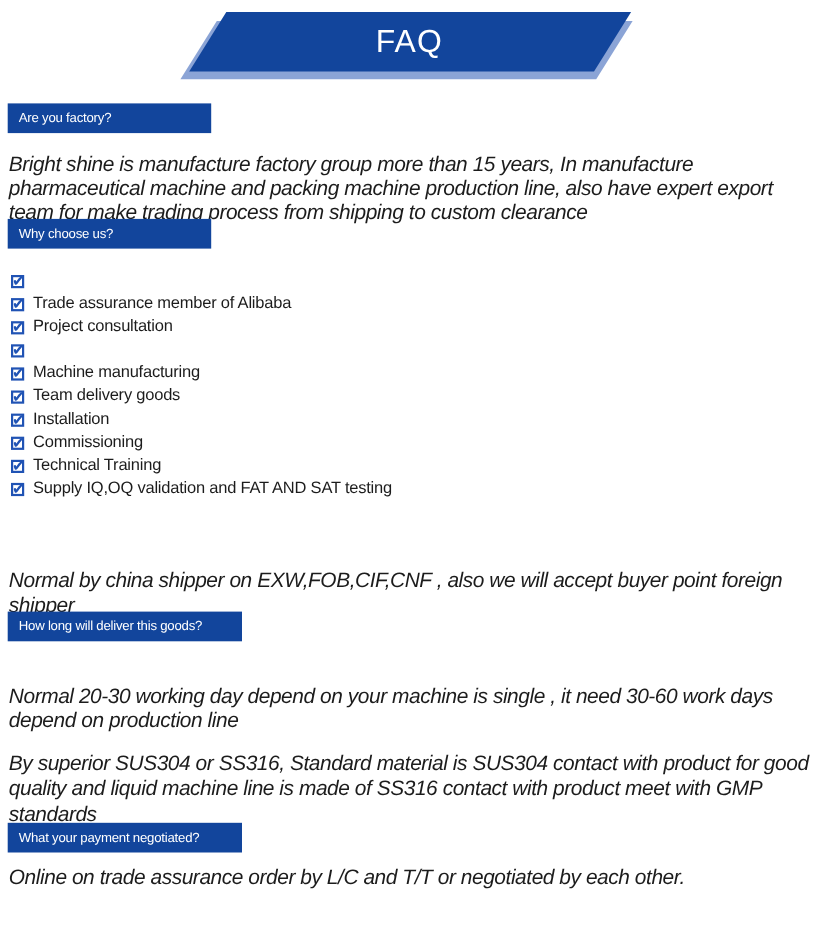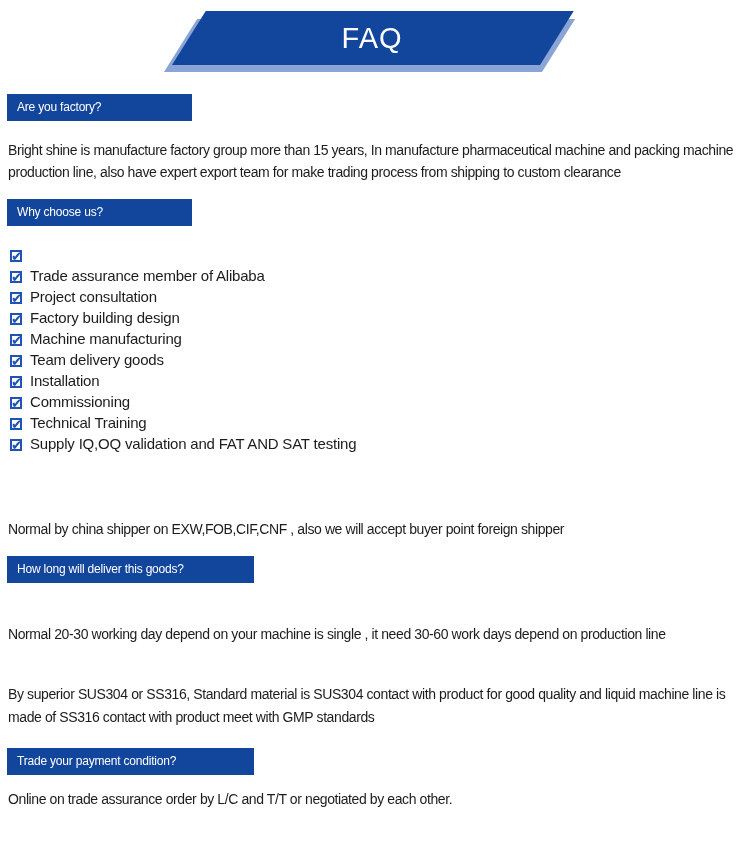--- a/index.html
+++ b/index.html
@@ -34,26 +34,27 @@
     color:#fff;font-size:29px;letter-spacing:1px;
   }
   
   .qbar{
     position:absolute;left:7px;height:27px;line-height:27px;
     background:var(--primary);color:#fff;
     font-size:12px;letter-spacing:-0.2px;
     padding-left:10px;
   }
   .qbar.narrow{width:185px;}
-  .qbar.wide{width:247px;}
+  .qbar.wide{width:213px;}
   
   .para{
     position:absolute;left:8px;width:738px;
-    color:var(--text);font-size:14px;line-height:22px;
+    color:var(--text);font-size:19px;line-height:22px;
     letter-spacing:-0.4px;
+    font-style:italic;
   }
   
   .checklist{position:absolute;left:10px;top:244px;}
   .check-item{
     display:flex;align-items:center;height:21px;
     color:var(--text);font-size:15px;letter-spacing:-0.2px;
   }
   .check-icon{
     position:relative;width:16px;height:16px;margin-right:4px;flex:0 0 16px;
   }
@@ -101,21 +102,20 @@
           <span class="cbox"></span>
           <span class="ctick">✔</span>
         </span>
       <span class="check-label">Project consultation</span>
     </div>
     <div class="check-item">
       <span class="check-icon">
           <span class="cbox"></span>
           <span class="ctick">✔</span>
         </span>
-      <span class="check-label">Factory building design</span>
     </div>
     <div class="check-item">
       <span class="check-icon">
           <span class="cbox"></span>
           <span class="ctick">✔</span>
         </span>
       <span class="check-label">Machine manufacturing</span>
     </div>
     <div class="check-item">
       <span class="check-icon">
@@ -154,16 +154,16 @@
     </div>
   </div>
 
   <div class="para" style="top:518px">Normal by china shipper on EXW,FOB,CIF,CNF , also we will accept buyer point foreign shipper</div>
 
   <div class="qbar wide" style="top:556px">How long will deliver this goods?</div>
   <div class="para" style="top:623px">Normal 20-30 working day depend on your machine is single , it need 30-60 work days depend on production line</div>
 
   <div class="para" style="top:683px;line-height:23px">By superior SUS304 or SS316, Standard material is SUS304 contact with product for good quality and  liquid machine line is made of SS316 contact with product meet with GMP standards</div>
 
-  <div class="qbar wide" style="top:748px">Trade your payment condition?</div>
+  <div class="qbar wide" style="top:748px">What your payment negotiated?</div>
   <div class="para" style="top:788px">Online on trade assurance order by L/C and T/T or negotiated by each other.</div>
 
 </div>
 
 </body></html>

